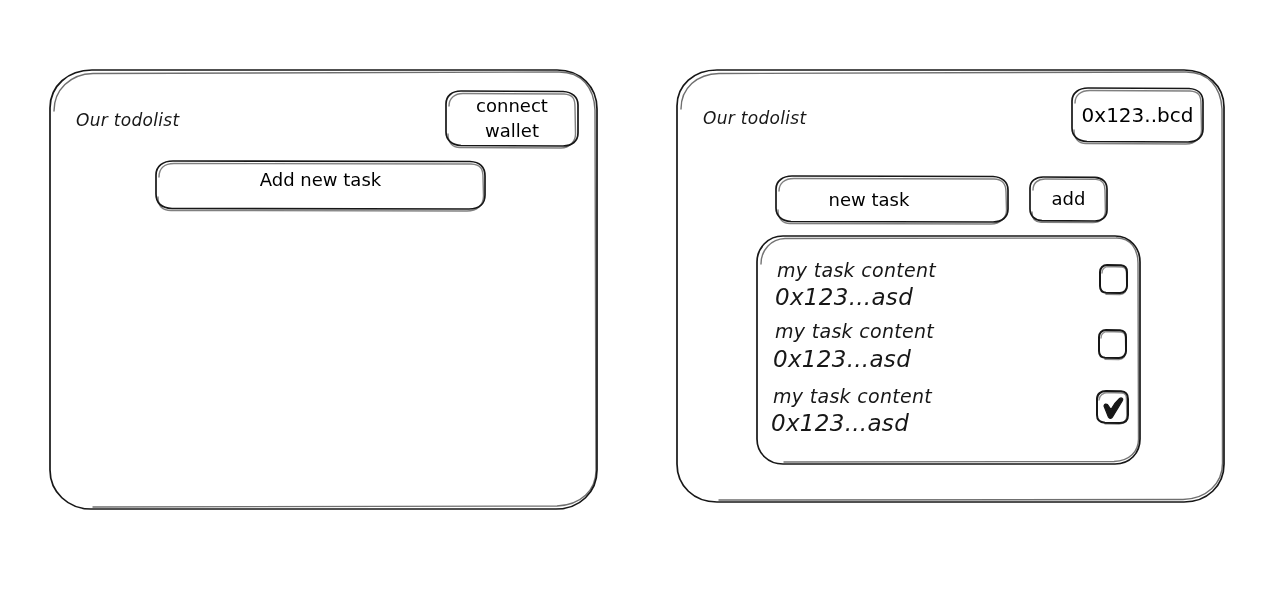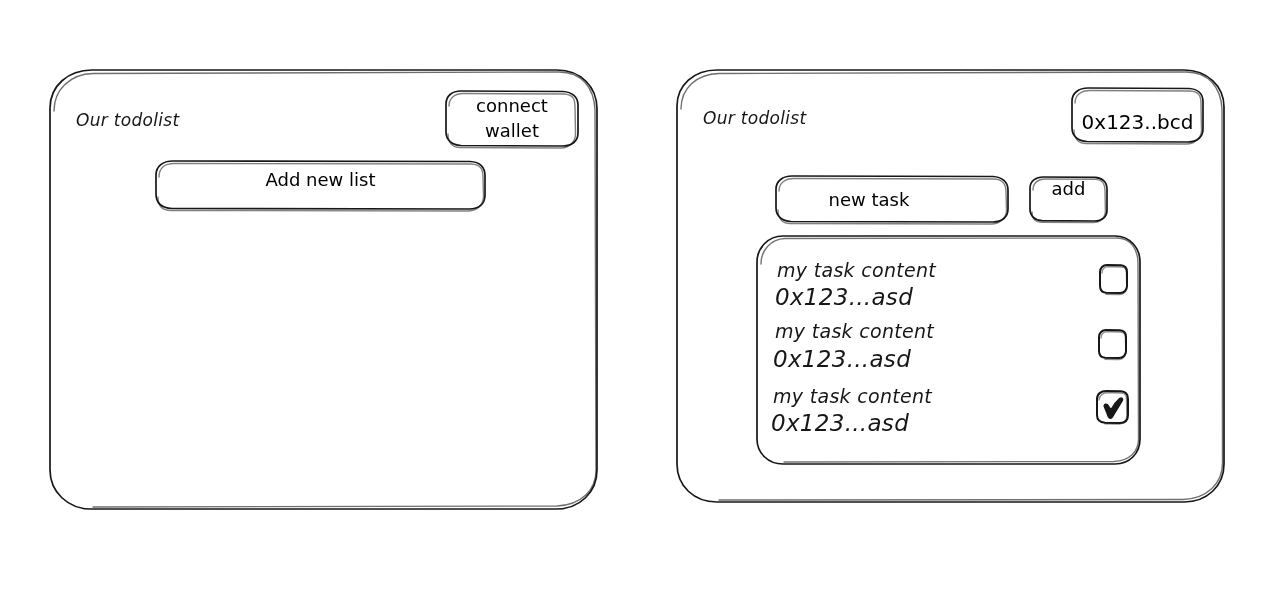--- a/index.html
+++ b/index.html
@@ -173,29 +173,29 @@
              C1119.5,405.5 1115,412.5 1112.5,417 C1111.5,418.8 1109.5,419 1108.5,417.3
              Z"></path>
   </g>
 </svg>
 
 <div class="sketch-text panel-title" style="left:76px; top:112px;">Our todolist</div>
 
 <div class="centerwrap btn-label-2l" style="left:446px; top:91px; width:132px; height:55px;">connect
 wallet</div>
 
-<div class="centerwrap btn-label" style="left:156px; top:164px; width:329px; height:30px;">Add new list</div>
+<div class="centerwrap btn-label" style="left:156px; top:164px; width:329px; height:30px;">Add new task</div>
 
 <div class="sketch-text panel-title" style="left:703px; top:110px;">Our todolist</div>
 
-<div class="centerwrap addr-label" style="left:1072px; top:95px; width:131px; height:54px;">0x123..bcd</div>
+<div class="centerwrap addr-label" style="left:1072px; top:88px; width:131px; height:54px;">0x123..bcd</div>
 
 <div class="centerwrap btn-label" style="left:776px; top:176px; width:186px; height:46px;" placeholder="new task">new task</div>
 
-<div class="centerwrap btn-label" style="left:1030px; top:166px; width:77px; height:44px;text-align:center;">add</div>
+<div class="centerwrap btn-label" style="left:1030px; top:176px; width:77px; height:44px;text-align:center;">add</div>
 
 <div class="sketch-text task-line" style="left:777px; top:261px;">my task content</div>
 <div class="sketch-text task-sub" style="left:775px; top:286px;">0x123...asd</div>
 
 <div class="sketch-text task-line" style="left:775px; top:322px;">my task content</div>
 <div class="sketch-text task-sub" style="left:773px; top:348px;">0x123...asd</div>
 
 <div class="sketch-text task-line" style="left:773px; top:387px;">my task content</div>
 <div class="sketch-text task-sub" style="left:771px; top:412px;">0x123...asd</div>
 

